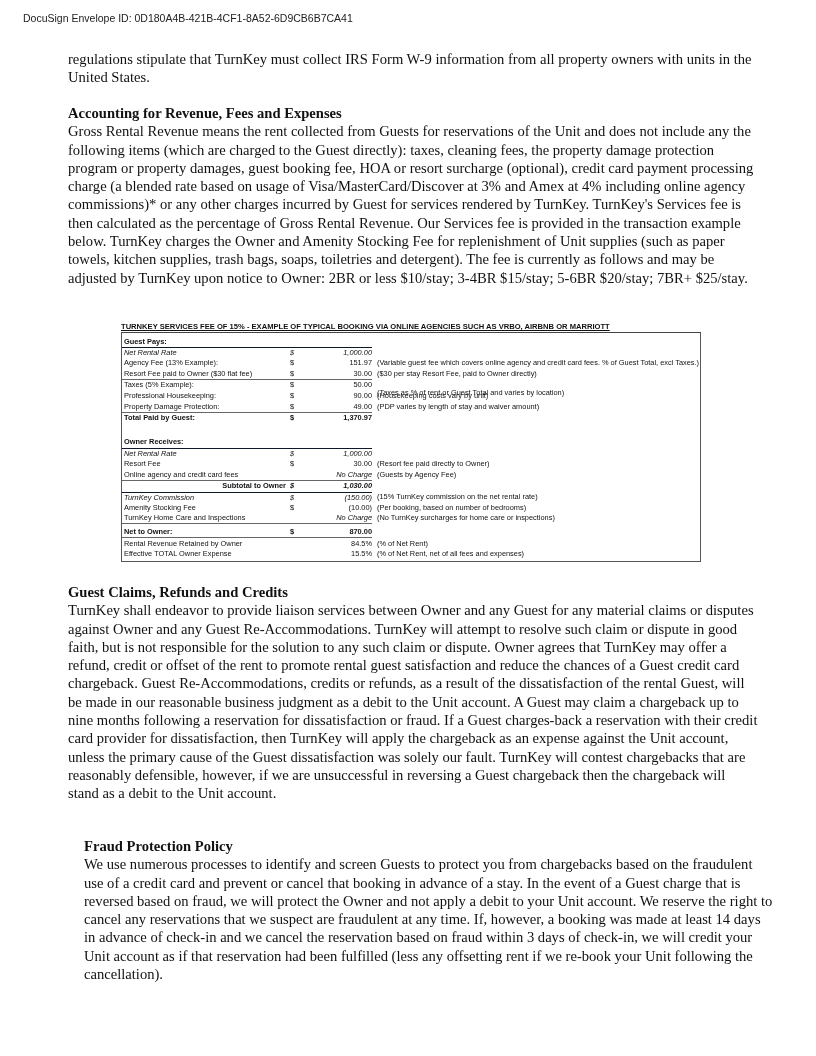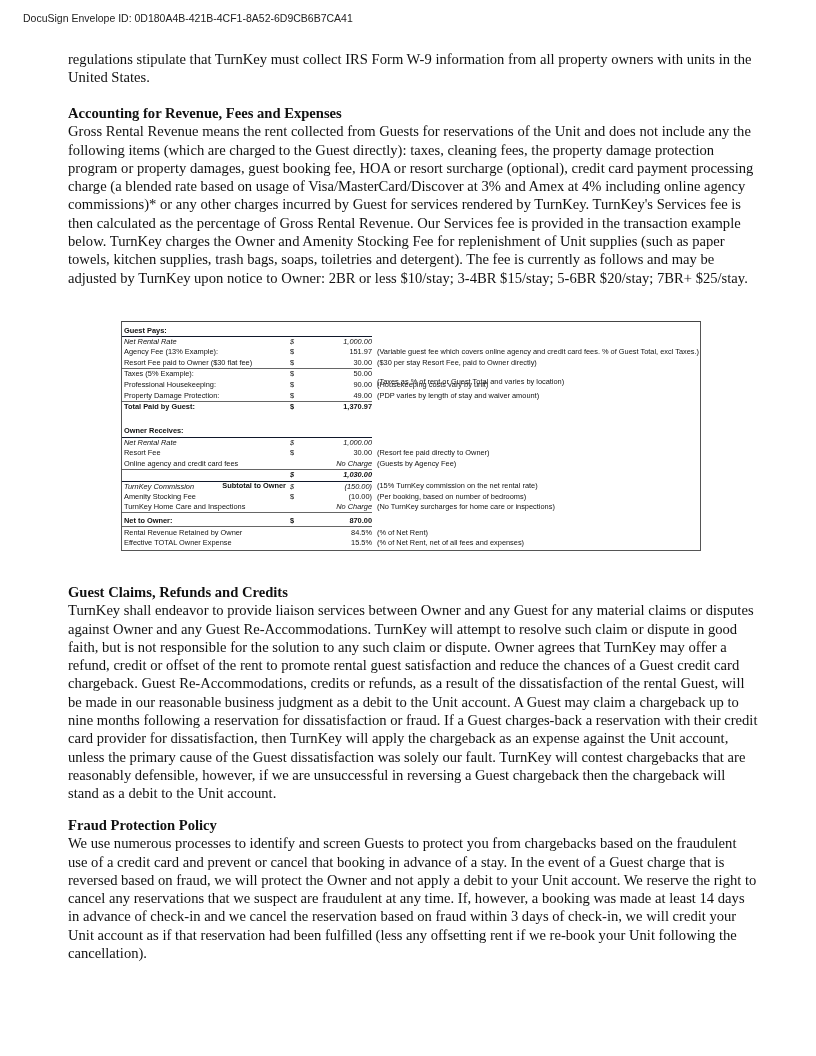--- a/index.html
+++ b/index.html
@@ -4,51 +4,52 @@
 <style>
   html, body { margin: 0; padding: 0; background: #ffffff; }
   body { width: 816px; height: 1056px; position: relative; overflow: hidden; color: #111; }
   .envelope { position: absolute; left: 7px; top: 12px; font-family: "Liberation Sans", sans-serif; font-size: 10.5px; color: #222; margin-left: 16px; }
   .body-text { position: absolute; left: 68px; width: 690px; font-family: "Liberation Serif", serif; font-size: 14.6px; line-height: 18.3px; color: #111; }
   .body-text p { margin: 0; }
   .heading { font-weight: bold; }
   #intro { top: 50px; }
   #accounting { top: 104px; }
   #claims { top: 583px; }
-  #fraud { top: 816px; }
+  #fraud { top: 837px; margin-left: 16px; }
 
   .fee-table-wrap { position: absolute; left: 121px; top: 321px; width: 580px; font-family: "Liberation Sans", sans-serif; font-size: 7.4px; color: #111; }
   .fee-title { font-weight: bold; text-decoration: underline; font-size: 7.6px; height: 11px; line-height: 11px; white-space: nowrap; }
   .fee-box { position: relative; border: 1px solid #555; border-top: 1.5px solid #444; width: 578px; height: 228px; }
   .row { position: absolute; left: 0; height: 10px; line-height: 10px; width: 250px; white-space: nowrap; }
   .row .lbl { position: absolute; left: 2px; }
   .row .cur { position: absolute; left: 168px; }
   .row .amt { position: absolute; right: 0px; text-align: right; width: 70px; }
   .row.b { font-weight: bold; }
   .row.ul { border-bottom: 1px solid #666; }
   .row .italic { font-style: italic; }
   .note { position: absolute; left: 255px; white-space: nowrap; height: 10px; line-height: 10px; }
-  .subtotal-lbl { position: absolute; right: 86px; font-weight: bold; margin-top: 11px; }
+  .subtotal-lbl { position: absolute; right: 86px; font-weight: bold; }
   .sect-top { border-top: 1px solid #0f172a; font-style: italic; }
 </style>
 </head>
 <body>
 
 <div class="envelope">DocuSign Envelope ID: 0D180A4B-421B-4CF1-8A52-6D9CB6B7CA41</div>
 
 <div class="body-text" id="intro">
   <p>regulations stipulate that TurnKey must collect IRS Form W-9 information from all property owners with units in the United States.</p>
 </div>
 
 <div class="body-text" id="accounting">
   <p class="heading">Accounting for Revenue, Fees and Expenses</p>
   <p>Gross Rental Revenue means the rent collected from Guests for reservations of the Unit and does not include any the following items (which are charged to the Guest directly): taxes, cleaning fees, the property damage protection program or property damages, guest booking fee, HOA or resort surcharge (optional), credit card payment processing charge (a blended rate based on usage of Visa/MasterCard/Discover at 3% and Amex at 4% including online agency commissions)* or any other charges incurred by Guest for services rendered by TurnKey. TurnKey's Services fee is then calculated as the percentage of Gross Rental Revenue. Our Services fee is provided in the transaction example below. TurnKey charges the Owner and Amenity Stocking Fee for replenishment of Unit supplies (such as paper towels, kitchen supplies, trash bags, soaps, toiletries and detergent).  The fee is currently as follows and may be adjusted by TurnKey upon notice to Owner: 2BR or less $10/stay; 3-4BR $15/stay; 5-6BR $20/stay; 7BR+ $25/stay.</p>
 </div>
 
 <div class="fee-table-wrap">
+  <div class="fee-title">TURNKEY SERVICES FEE OF 15% - EXAMPLE OF TYPICAL BOOKING VIA ONLINE AGENCIES SUCH AS VRBO, AIRBNB OR MARRIOTT</div>
   <div class="fee-box">
 
     <div class="row b" style="top:4px;">
       <span class="lbl">Guest Pays:</span>
     </div>
     <div class="row sect-top" style="top:14px;">
       <span class="lbl">Net Rental Rate</span>
       <span class="cur">$</span>
       <span class="amt">1,000.00</span>
     </div>

